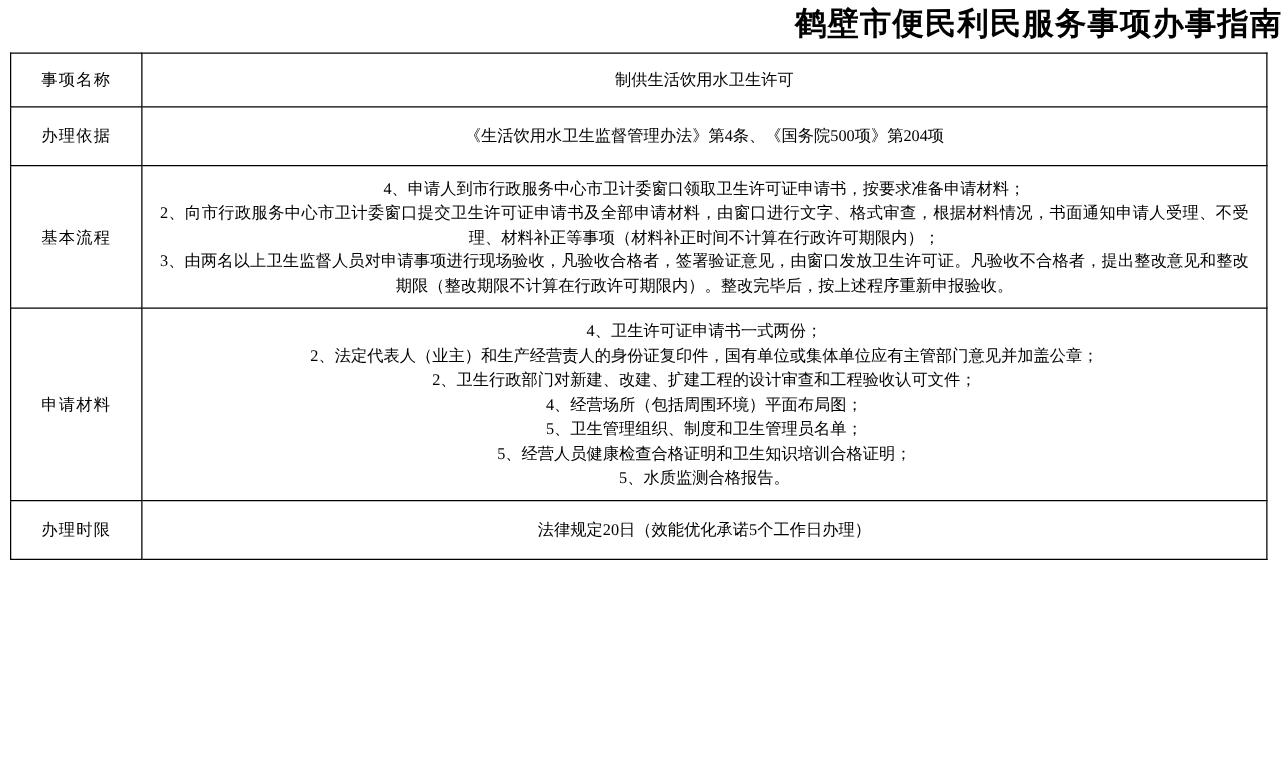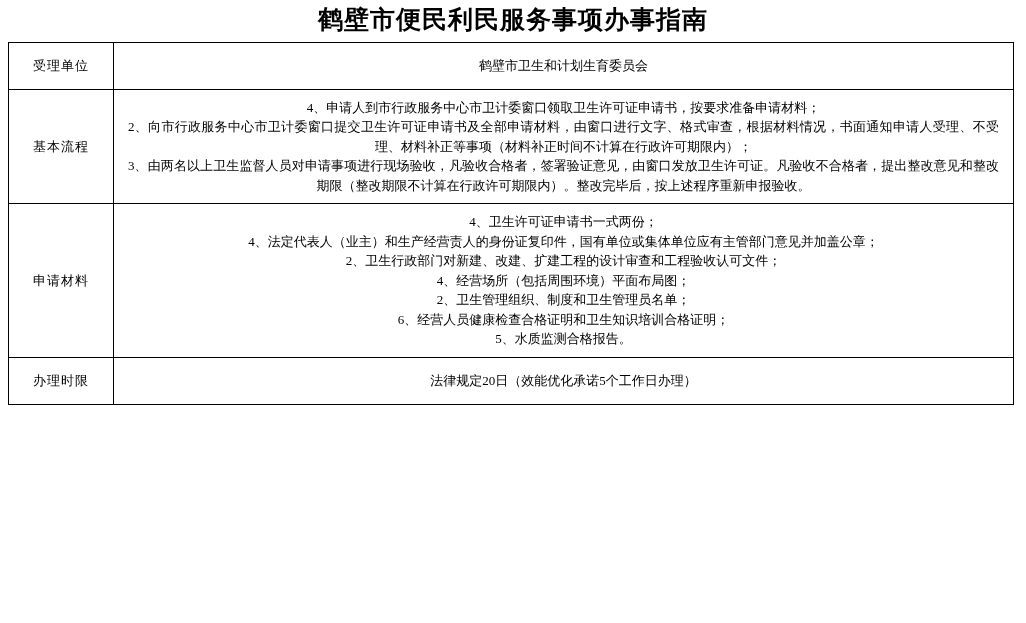--- a/index.html
+++ b/index.html
@@ -14,21 +14,21 @@
     color: #000000;
     overflow: hidden;
   }
   .page {
     width: 1026px;
     height: 623px;
     position: relative;
     box-sizing: border-box;
   }
   .doc-title {
-    text-align: center;
+    text-align: right;
     font-family: "Liberation Serif", "DejaVu Serif", serif;
     font-weight: bold;
     font-size: 25px;
     letter-spacing: 1px;
     margin: 6px 0 8px 0;
     line-height: 1.1;
   }
   table.guide {
     border-collapse: collapse;
     width: 1006px;
@@ -80,47 +80,53 @@
 </style>
 </head>
 <body>
 
 <div class="page">
 
   <div class="doc-title">鹤壁市便民利民服务事项办事指南</div>
 
   <table class="guide">
     <tbody>
-
-
-      <tr class="row-unit">
-        <td class="label">受理单位</td>
+      <tr class="row-name">
+        <td class="label">事项名称</td>
         <td class="value">
-          <span class="line">鹤壁市卫生和计划生育委员会</span>
+          <span class="line">制供生活饮用水卫生许可</span>
         </td>
       </tr>
+
+      <tr class="row-basis">
+        <td class="label">办理依据</td>
+        <td class="value">
+          <span class="line">《生活饮用水卫生监督管理办法》第4条、《国务院500项》第204项</span>
+        </td>
+      </tr>
+
 
       <tr class="row-process">
         <td class="label">基本流程</td>
         <td class="value multi">
           <span class="flow-line">4、申请人到市行政服务中心市卫计委窗口领取卫生许可证申请书，按要求准备申请材料；</span>
           <span class="flow-line">2、向市行政服务中心市卫计委窗口提交卫生许可证申请书及全部申请材料，由窗口进行文字、格式审查，根据材料情况，书面通知申请人受理、不受理、材料补正等事项（材料补正时间不计算在行政许可期限内）；</span>
           <span class="flow-line">3、由两名以上卫生监督人员对申请事项进行现场验收，凡验收合格者，签署验证意见，由窗口发放卫生许可证。凡验收不合格者，提出整改意见和整改期限（整改期限不计算在行政许可期限内）。整改完毕后，按上述程序重新申报验收。</span>
         </td>
       </tr>
 
       <tr class="row-materials">
         <td class="label">申请材料</td>
         <td class="value multi">
           <span class="line">4、卫生许可证申请书一式两份；</span>
-          <span class="line">4、法定代表人（业主）和生产经营责人的身份证复印件，国有单位或集体单位应有主管部门意见并加盖公章；</span>
+          <span class="line">2、法定代表人（业主）和生产经营责人的身份证复印件，国有单位或集体单位应有主管部门意见并加盖公章；</span>
           <span class="line">2、卫生行政部门对新建、改建、扩建工程的设计审查和工程验收认可文件；</span>
           <span class="line">4、经营场所（包括周围环境）平面布局图；</span>
-          <span class="line">2、卫生管理组织、制度和卫生管理员名单；</span>
-          <span class="line">6、经营人员健康检查合格证明和卫生知识培训合格证明；</span>
+          <span class="line">5、卫生管理组织、制度和卫生管理员名单；</span>
+          <span class="line">5、经营人员健康检查合格证明和卫生知识培训合格证明；</span>
           <span class="line">5、水质监测合格报告。</span>
         </td>
       </tr>
 
 
 
       <tr class="row-limit">
         <td class="label">办理时限</td>
         <td class="value">
           <span class="line bold-val">法律规定20日（效能优化承诺5个工作日办理）</span>

